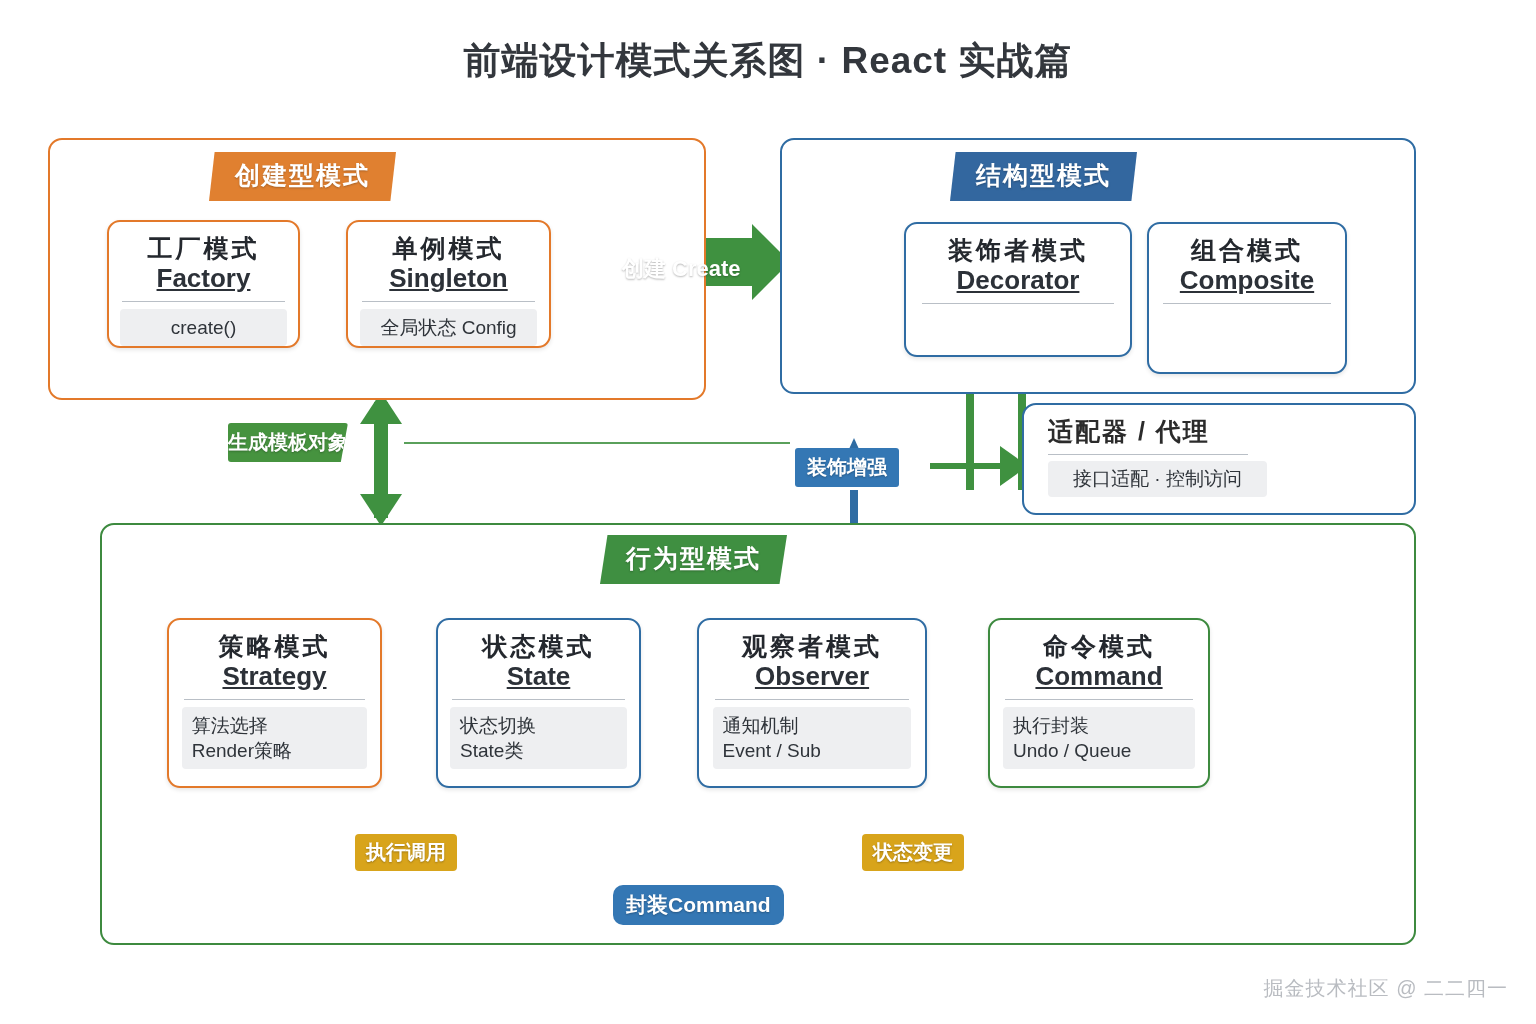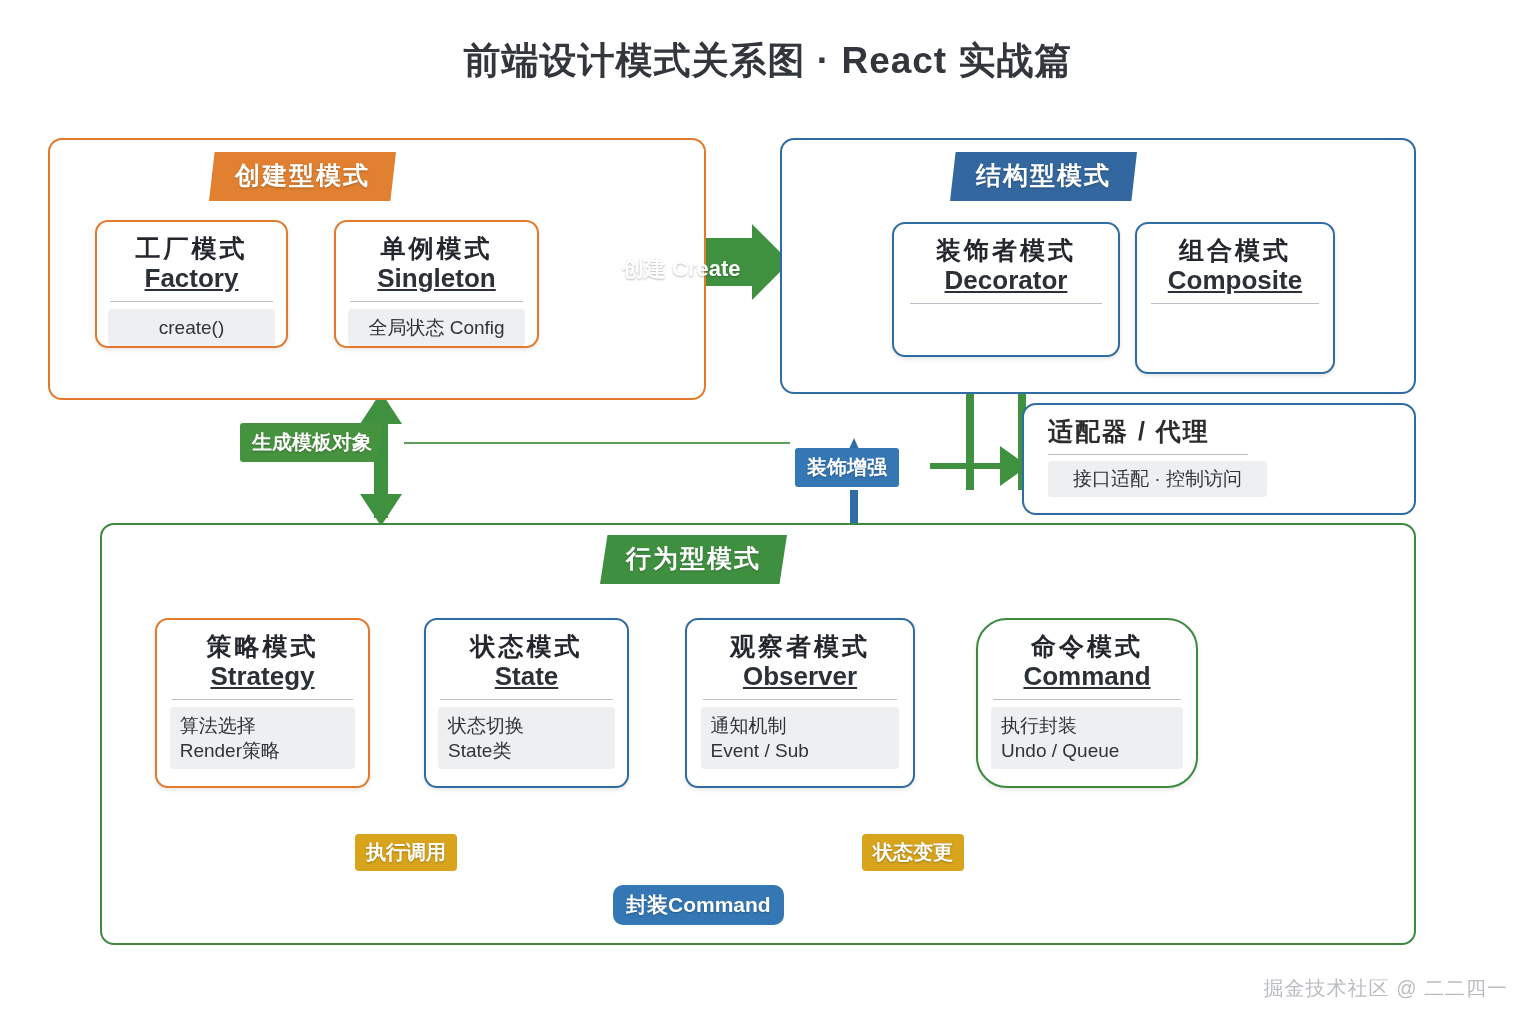--- a/index.html
+++ b/index.html
@@ -31,21 +31,21 @@
   .ribbon-blue{background:#33679f;left:950px;top:152px;
      clip-path:polygon(3% 0,100% 0,97% 100%,0 100%);}
   .ribbon-green{background:#3f8f41;left:600px;top:535px;
      clip-path:polygon(4% 0,100% 0,96% 100%,0 100%);}
 
   
   .card{
     position:absolute;background:#fff;border-radius:13px;
     box-shadow:0 2px 4px rgba(0,0,0,.10);
     display:flex;flex-direction:column;align-items:center;
-    padding-top:12px;box-sizing:border-box;
+    padding-top:12px;box-sizing:border-box;margin-left:12px;
   }
   .card.orange{border:2px solid #e3792a;}
   .card.blue{border:2px solid #2f6ca3;}
   .card.green{border:2px solid #3d8a3f;}
   .card .cn{font-size:25px;font-weight:bold;letter-spacing:3px;color:#24282e;line-height:1.12;}
   .card .en{font-size:26px;font-weight:bold;color:#2c3138;line-height:1.2;margin-top:1px;text-decoration:underline;}
   .card .rule{width:86%;height:1px;background:#b9bfc6;margin:7px 0 0 0;}
   .card .meta{
     width:88%;background:#eeeff1;border-radius:4px;margin-top:7px;
     padding:6px 10px;box-sizing:border-box;font-size:19px;color:#2f343a;line-height:1.32;
@@ -63,37 +63,37 @@
   #card-adapter-inner .cn{font-size:25px;font-weight:bold;letter-spacing:2px;}
   #card-adapter-inner .rule{width:200px;height:1px;background:#b9bfc6;margin-top:6px;}
   #card-adapter-inner .meta{
     display:inline-block;background:#eeeff1;border-radius:4px;margin-top:6px;
     padding:5px 25px;font-size:19px;color:#2f343a;
   }
   
   #card-strategy{left:155px;top:618px;width:215px;height:170px;}
   #card-state{left:424px;top:618px;width:205px;height:170px;}
   #card-observer{left:685px;top:618px;width:230px;height:170px;}
-  #card-command{left:976px;top:618px;width:222px;height:170px;border-radius:31px;}
+  #card-command{left:976px;top:618px;width:222px;height:170px;}
   .behav .meta{text-align:left;}
 
   
   #wires{position:absolute;left:0;top:0;width:1536px;height:1024px;}
 
   
   .elabel{
     position:absolute;color:#fff;font-weight:bold;white-space:nowrap;
     text-shadow:0 1px 2px rgba(0,0,0,.28);
   }
   .elabel-green{background:#46933f;}
   .elabel-blue{background:#3477b4;}
   .elabel-yellow{background:#d8a41b;}
 
   #lbl-create{left:612px;top:248px;font-size:22px;padding:6px 10px;background:none;color:#fff;}
-  #lbl-generate{left:240px;top:423px;font-size:20px;padding:6px 12px;border-radius:3px;
+  #lbl-generate{left:228px;top:423px;font-size:20px;padding:6px 0;border-radius:3px;
      clip-path:polygon(0 0,100% 0,94% 100%,0 100%);}
   #lbl-enhance{left:795px;top:448px;font-size:20px;padding:6px 12px;border-radius:3px;}
   #lbl-invoke{left:355px;top:834px;font-size:20px;padding:5px 11px;border-radius:4px;}
   #lbl-statechange{left:862px;top:834px;font-size:20px;padding:5px 11px;border-radius:4px;}
   #lbl-wrapcmd{left:613px;top:885px;font-size:21px;padding:6px 13px;border-radius:10px;}
 
   
   #watermark{
     position:absolute;right:28px;bottom:22px;font-size:20px;color:#b9bcc1;letter-spacing:1px;
   }

